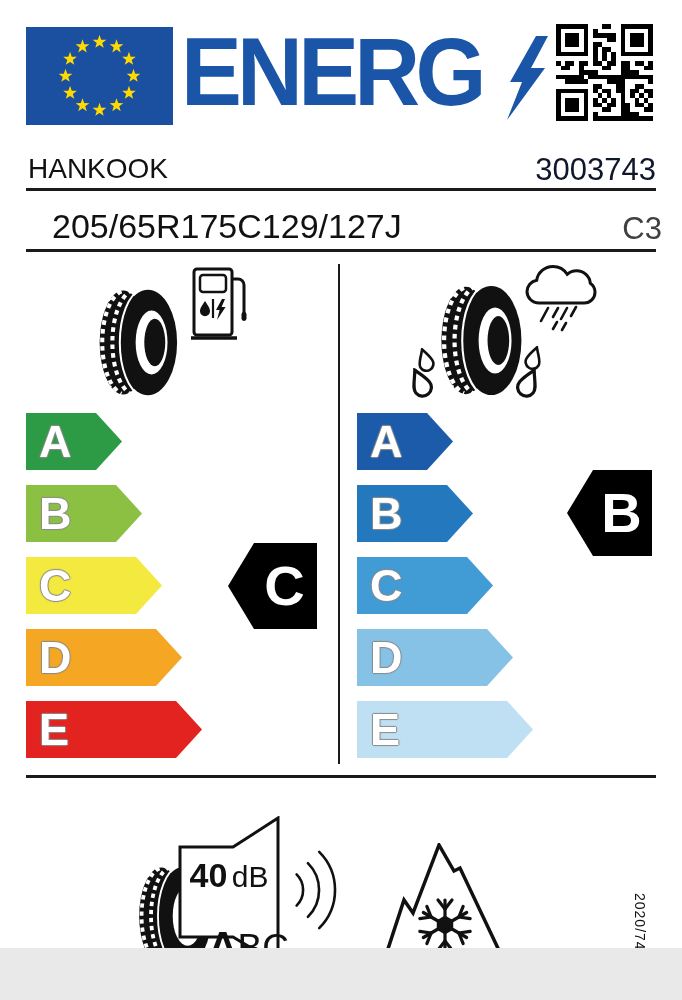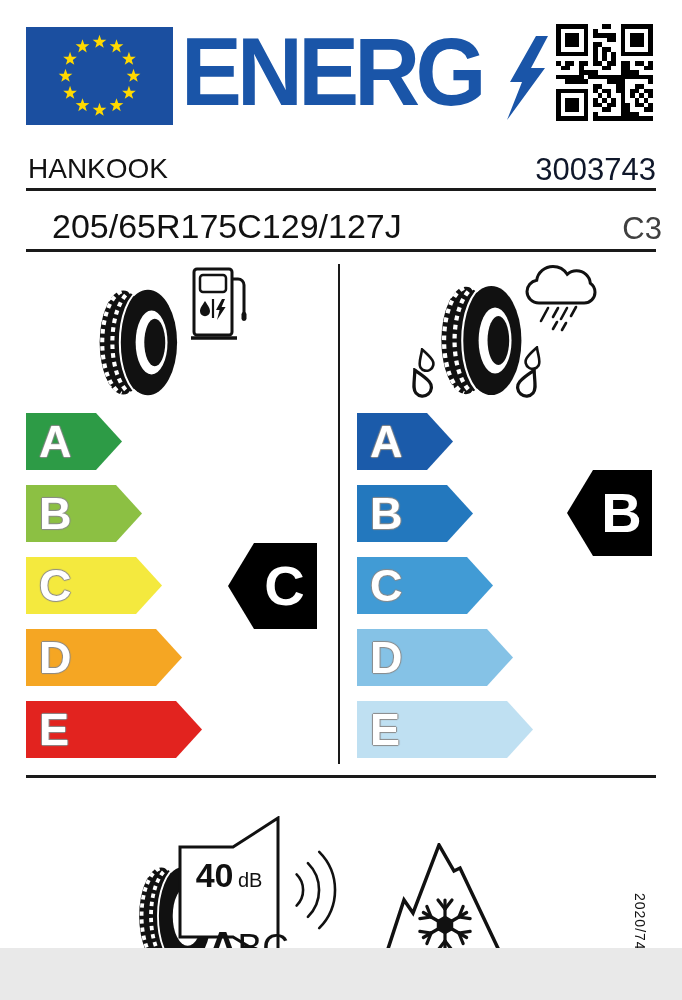--- a/index.html
+++ b/index.html
@@ -50,21 +50,21 @@
   .rating-fuel{left:228px;top:543px;width:89px;height:86px;}
   .rating-wet{left:567px;top:470px;width:85px;height:86px;}
   
   .tire-noise{left:132px;top:865px;width:84px;height:102px;}
   .speaker{left:178px;top:816px;width:104px;height:150px;}
   .noiseval{
     left:184px;top:856px;width:90px;text-align:center;white-space:nowrap;
     color:#111;line-height:38px;
   }
   .noiseval .nv{font-size:34px;font-weight:bold;}
-  .noiseval .nu{font-size:20px;}
+  .noiseval .nu{font-size:30px;}
   .waves{left:287px;top:831px;width:64px;height:118px;}
   .noiseclass{left:208px;top:922px;white-space:nowrap;color:#111;display:flex;align-items:baseline;}
   .noiseclass .big{font-size:41px;font-weight:bold;line-height:48px;}
   .noiseclass .small{font-size:37px;line-height:40px;}
   .mountain{left:381px;top:843px;width:126px;height:126px;}
   .regulation{
     left:632px;top:893px;height:70px;font-size:14px;color:#111;
     writing-mode:vertical-rl;letter-spacing:1px;
   }
 </style>

